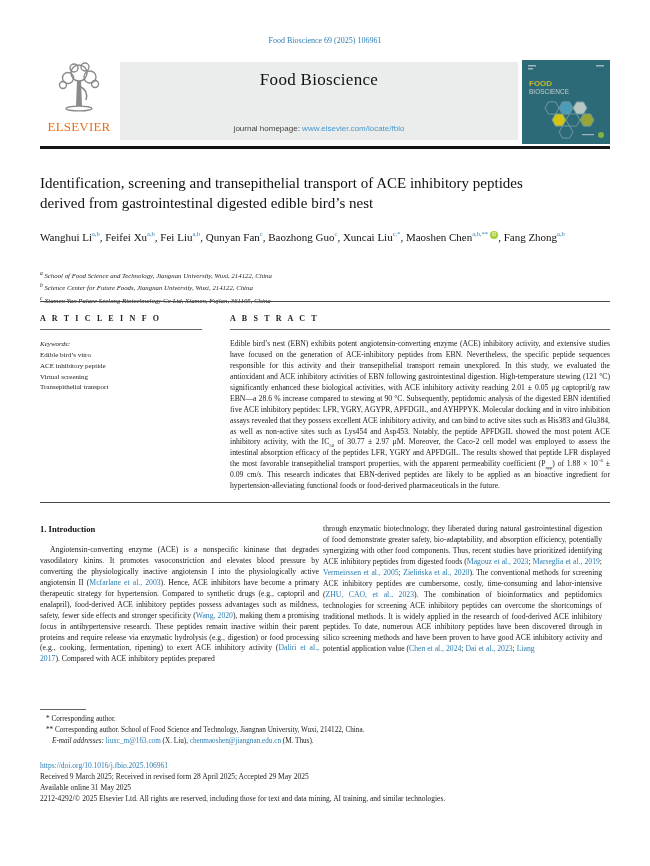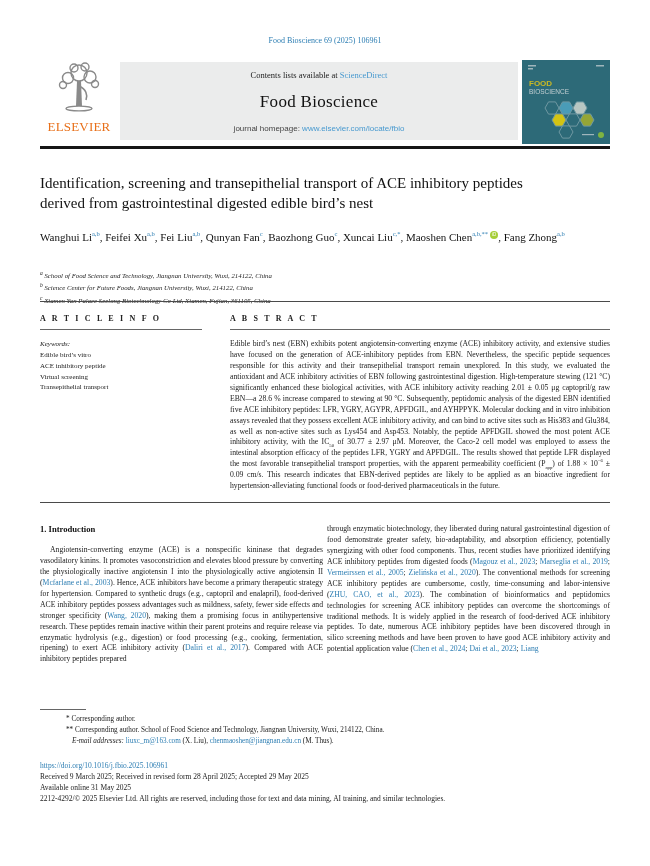--- a/index.html
+++ b/index.html
@@ -35,28 +35,28 @@
   .rule-1{position:absolute;top:301px;left:40px;right:40px;border-top:1px solid #4a4a4a;}
   .rule-2{position:absolute;top:502px;left:40px;right:40px;border-top:1px solid #4a4a4a;}
   .info-grid{position:absolute;top:314px;left:40px;right:40px;
         display:grid;grid-template-columns:162px 1fr;column-gap:28px;}
   .sec-head{font-size:8px;font-weight:bold;letter-spacing:2.2px;color:#222;}
   .head-rule{border:none;border-top:1px solid #666;margin:6px 0 9px 0;}
   .keywords{font-size:7px;line-height:1.55;color:#222;}
   .kw-label{font-style:italic;}
   .abstract-text{font-size:7.7px;line-height:1.42;text-align:justify;color:#1a1a1a;}
   .abstract-text sub,.abstract-text sup{font-size:.62em;line-height:0;}
-  .intro{position:absolute;top:524px;left:40px;right:40px;
+  .intro{position:absolute;top:524px;left:40px;right:48px;
         display:grid;grid-template-columns:1fr 1fr;column-gap:4px;}
   .intro-head{font-weight:bold;font-size:8.6px;margin:0 0 11px 0;color:#111;}
   .para{font-size:7.7px;line-height:1.42;text-align:justify;margin:0;color:#1a1a1a;}
   .indent{text-indent:10px;}
   .footnotes{position:absolute;top:709px;left:40px;right:40px;font-size:7.2px;line-height:1.5;color:#222;}
   .fn-rule{width:46px;border:none;border-top:1px solid #666;margin:0 0 4px 0;}
-  .fn{padding-left:6px;margin-left:20px;}
+  .fn{padding-left:6px;}
   .fn-email{padding-left:12px;}
   .footer-block{position:absolute;top:760px;left:40px;right:40px;font-size:7.5px;line-height:1.48;color:#222;}
   svg text{font-family:"Liberation Sans",sans-serif;}
 </style>
 </head>
 <body>
 
 <div class="page">
 
   <div class="journal-ref">Food Bioscience 69 (2025) 106961</div>
@@ -77,21 +77,20 @@
           </g>
           <path d="M29 19 L33 19 L34 44 L28 44 Z" fill="#8a8a8a"></path>
           <path d="M31 24 C38 27 40 33 38 38" fill="none" stroke="#8a8a8a" stroke-width="1.6"></path>
           <ellipse cx="31" cy="46.5" rx="13" ry="2.4" fill="none" stroke="#8a8a8a" stroke-width="1.4"></ellipse>
         </svg>
       </span>
       <div class="elsevier-word">ELSEVIER</div>
     </div>
 
     <div class="header-box">
-      <div class="contents-line"><span>Contents lists available at </span><span class="lite">ScienceDirect</span></div>
       <div class="journal-title">Food Bioscience</div>
       <div class="homepage-line"><span>journal homepage: </span><span class="lite">www.elsevier.com/locate/fbio</span></div>
     </div>
 
     <div class="cover">
       <svg width="88" height="84" viewBox="0 0 88 84">
         <rect x="0" y="0" width="88" height="84" fill="#2d6a78"></rect>
         <rect x="6" y="5" width="8" height="1.5" fill="#9fb6bc"></rect>
         <rect x="6" y="8" width="5" height="1.5" fill="#9fb6bc"></rect>
         <rect x="74" y="5" width="8" height="1.5" fill="#9fb6bc"></rect>

